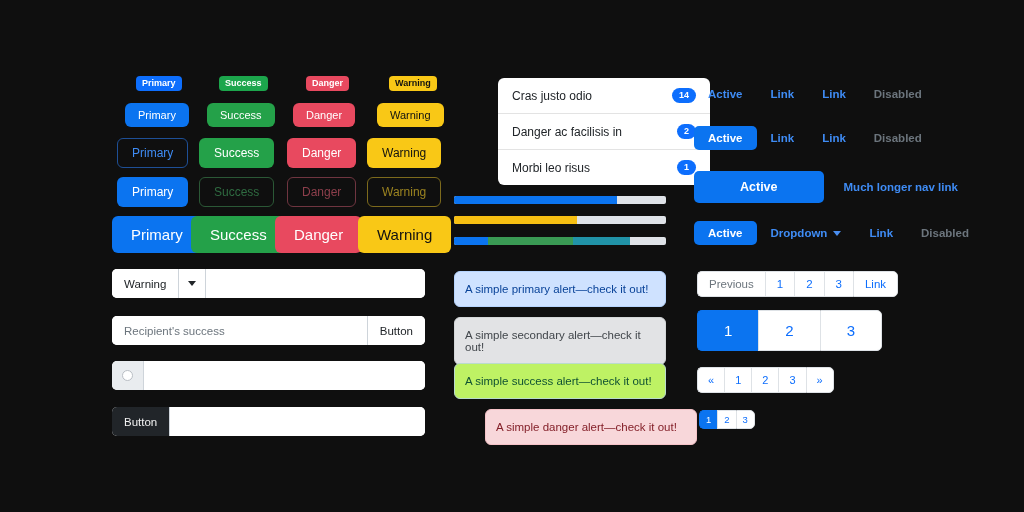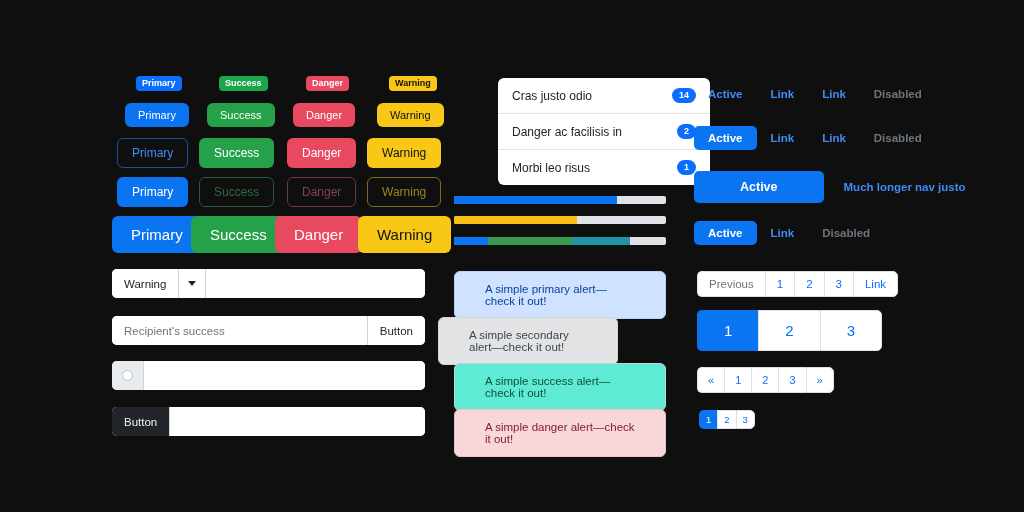--- a/index.html
+++ b/index.html
@@ -64,26 +64,26 @@
   
   .progress {
     position: absolute; height: 8px; background: #dfe3e8;
     border-radius: 2px; overflow: hidden; display: flex;
   }
   .progress-bar { height: 100%; }
 
   
   .alert {
     position: absolute; border-radius: 6px; font-size: 11.5px;
-    padding: 11px 30px; border: 1px solid transparent;
+    padding: 11px 10px; border: 1px solid transparent;
   }
   .alert-primary   { background: #cfe2ff; border-color: #b6d4fe; color: #084298; }
   .alert-secondary { background: #e2e3e5; border-color: #d3d6d8; color: #41464b; }
-  .alert-success   { background: #5eead4; border-color: #badbcc; color: #0f5132; }
-  .alert-danger    { background: #f8d7da; border-color: #f5c2c7; color: #842029; }
+  .alert-success   { background: #bef264; border-color: #badbcc; color: #0f5132; }
+  .alert-danger    { background: #f8d7da; border-color: #f5c2c7; color: #842029; margin-left: 31px; }
 
   
   .input-group {
     position: absolute; display: flex; align-items: stretch;
     border-radius: 5px; overflow: hidden; background: #fff;
   }
   .ig-addon {
     background: #fff; color: #212529; font-size: 11.5px;
     display: flex; align-items: center; justify-content: center;
     padding: 0 12px; border-right: 1px solid #ced4da;
@@ -217,45 +217,49 @@
   <div class="progress" style="left:454px; top:216px; width:212px;">
     <div class="progress-bar" style="width: 58%; background: rgb(246, 191, 18);"></div>
   </div>
   <div class="progress" style="left:454px; top:237px; width:212px;">
     <div class="progress-bar" style="width: 16%; background: rgb(11, 116, 240);"></div>
     <div class="progress-bar" style="width: 40%; background: rgb(58, 154, 84);"></div>
     <div class="progress-bar" style="width: 27%; background: rgb(33, 147, 168);"></div>
   </div>
 
   <div class="alert alert-primary" style="left:454px; top:271px; width:212px;">A simple primary alert—check it out!</div>
-  <div class="alert alert-secondary" style="left:438px; top:317px; width:180px;">A simple secondary alert—check it out!</div>
+  <div class="alert alert-secondary" style="left:454px; top:317px; width:212px;">A simple secondary alert—check it out!</div>
   <div class="alert alert-success" style="left:454px; top:363px; width:212px;">A simple success alert—check it out!</div>
   <div class="alert alert-danger" style="left:454px; top:409px; width:212px;">A simple danger alert—check it out!</div>
 
   <div class="nav" style="left:694px; top:82px;">
     <a class="nav-link plain">Active</a>
     <a class="nav-link plain">Link</a>
     <a class="nav-link plain">Link</a>
     <a class="nav-link plain disabled">Disabled</a>
   </div>
 
   <div class="nav" style="left:694px; top:126px;">
     <a class="nav-link active">Active</a>
     <a class="nav-link">Link</a>
     <a class="nav-link">Link</a>
     <a class="nav-link disabled">Disabled</a>
   </div>
 
   <div class="nav" style="left:694px; top:171px;">
     <a class="nav-link active-lg">Active</a>
-    <a class="nav-link" style="margin-left:6px;">Much longer nav justo</a>
+    <a class="nav-link" style="margin-left:6px;">Much longer nav link</a>
   </div>
 
   <div class="nav" style="left:694px; top:221px;">
     <a class="nav-link active">Active</a>
+    <a class="nav-link nav-dd">
+      <span>Dropdown</span>
+      <span class="caret light"></span>
+    </a>
     <a class="nav-link">Link</a>
     <a class="nav-link disabled">Disabled</a>
   </div>
 
   <div class="pagination pg-default" style="left:697px; top:271px;">
     <a class="page-item muted">Previous</a>
     <a class="page-item">1</a>
     <a class="page-item">2</a>
     <a class="page-item">3</a>
     <a class="page-item">Link</a>

